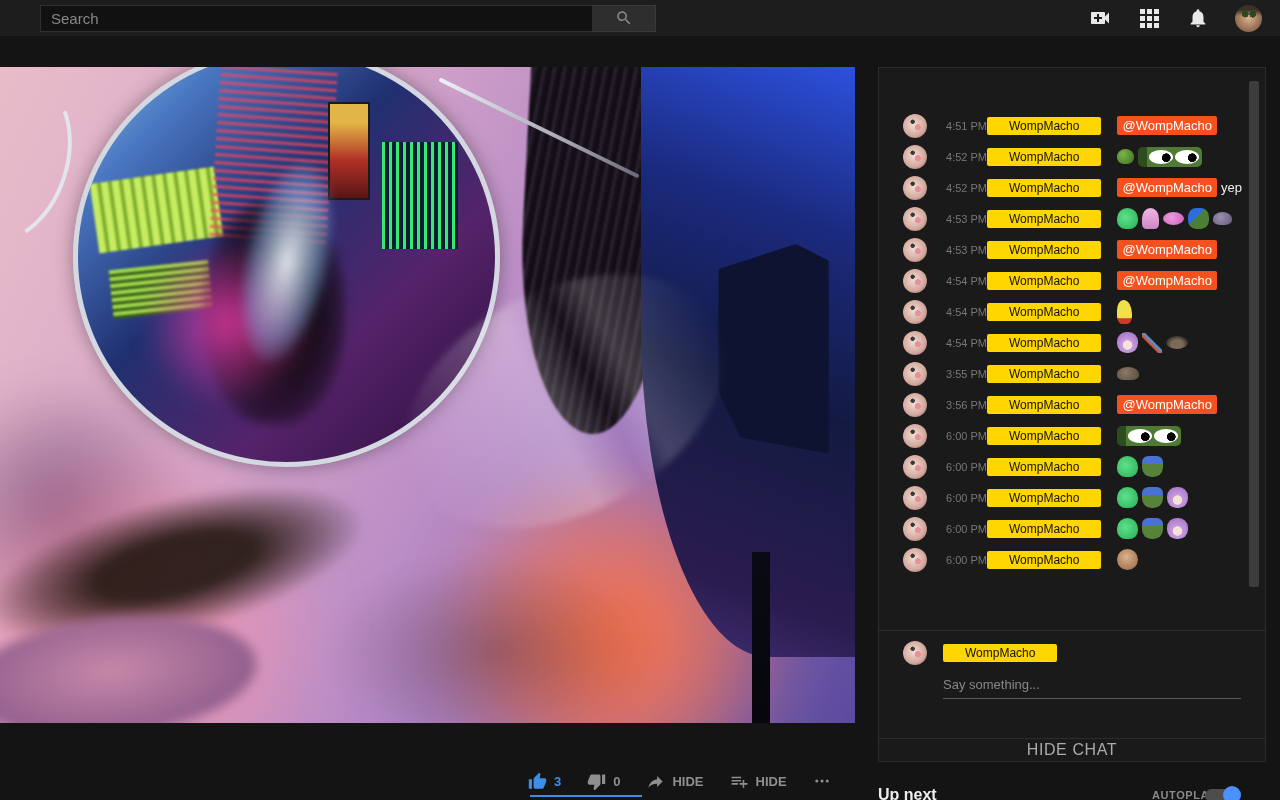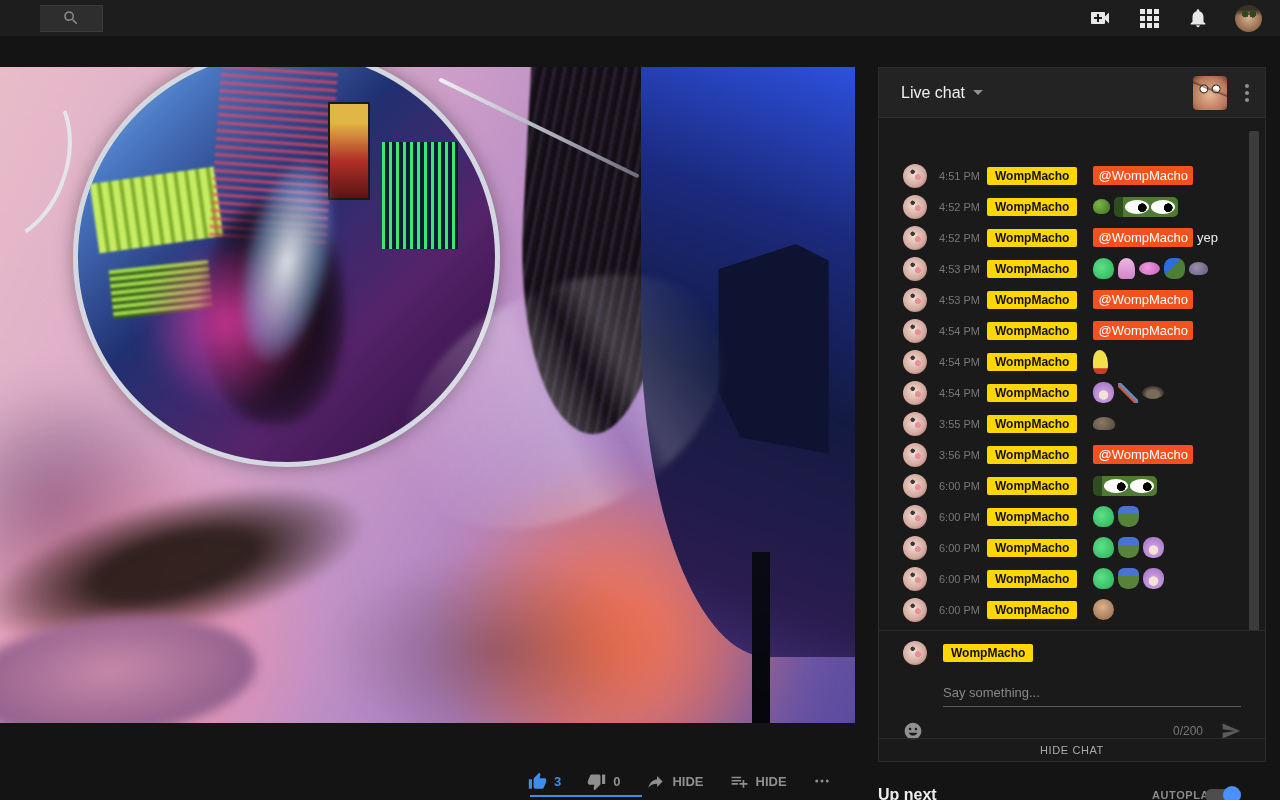--- a/index.html
+++ b/index.html
@@ -110,23 +110,23 @@
 
   .chat-body { position:relative; flex:1 1 auto; overflow:hidden; padding-top:42px; }
   .scroll-thumb { position:absolute; right:6px; top:13px; width:10px; height:506px;
     background:#3c3c3c; border-radius:2px; cursor:pointer; }
   .msg { display:flex; align-items:center; height:31px; padding-left:24px; }
   .msg-avatar { width:24px; height:24px; border-radius:50%; flex:0 0 auto;
     background:
       radial-gradient(circle at 40% 32%, rgba(20,20,20,.8) 9%, transparent 11%),
       radial-gradient(circle at 62% 55%, #e8909a 14%, transparent 16%),
       radial-gradient(circle at 45% 45%, #f0ded2, #d3a89e 60%, #8a5a56 95%); }
-  .msg-time { color:#777; font-size:11px; width:48px; flex:0 0 auto; margin-left:12px; }
-  .badge { background:#ffd600; color:#111; font-size:12px; font-weight:bold;
-    padding:2px 8px; border-radius:2px; margin-right:8px; flex:0 0 auto; }
+  .msg-time { color:#777; font-size:11px; width:48px; flex:0 0 auto; margin-left:12px;text-align:right; }
+  .badge { background:#ffd600; color:#111; font-size:12px; font-weight:normal;
+    padding:2px 22px; border-radius:2px; margin-right:8px; flex:0 0 auto; }
   .msg-content { display:flex; align-items:center; gap:4px; color:#eee; font-size:13px;padding-left:8px; }
   .mention { background:#f4511e; color:#fff; font-size:13px; padding:2px 5px; border-radius:2px; }
   .plain { color:#eee; }
 
   
   .em { display:inline-block; width:21px; height:21px; border-radius:6px; }
   .em-pepe-sad { width:17px; height:15px; border-radius:55% 55% 45% 45%;
     background:radial-gradient(circle at 35% 35%, #7ab648, #3f6d24); }
   .em-pepe-eyes-wide { width:64px; height:20px; border-radius:5px; position:relative;
     background:linear-gradient(90deg,#2e4d1f 0 14%, #4f7a33 14%); }
@@ -155,47 +155,48 @@
   .em-rat { width:22px; height:13px; border-radius:60% 60% 40% 40%;
     background:radial-gradient(circle at 40% 40%, #8a7a66, #554a3c); }
   .em-wizard-pepe { border-radius:30% 30% 45% 45%;
     background:linear-gradient(180deg,#4a72d4 36%,#56823a 37%); }
   .em-laugh-face { border-radius:50%;
     background:radial-gradient(circle at 45% 38%, #dcb18e, #946440); }
 
   
   .chat-input { flex:0 0 auto; border-top:1px solid #2c2c2c; padding:10px 24px 0 24px; height:108px; }
   .ci-row1 { display:flex; align-items:center; gap:16px; }
-  .ci-field { margin-left:40px; margin-top:18px; }
+  .ci-field { margin-left:40px; margin-top:10px; }
   .ci-field input { width:100%; background:transparent; border:none; border-bottom:1px solid #5a5a5a;
     color:#ddd; font-size:13px; padding:2px 0 6px 0; outline:none; }
   .ci-field input::placeholder { color:#888; }
   .ci-row3 { display:flex; align-items:center; margin-top:14px; }
   .emoji-btn { color:#909090; cursor:pointer; display:flex; }
   .ci-right { margin-left:auto; display:flex; align-items:center; gap:18px; }
   .counter { color:#777; font-size:12px; }
   .send-btn { color:#5a5a5a; cursor:pointer; display:flex; }
   .hide-chat { flex:0 0 auto; height:23px; border-top:1px solid #2c2c2c; display:flex;
-    align-items:center; justify-content:center; color:#aaa; font-size:11px;
+    align-items:center; justify-content:center; color:#aaa; font-size:16px;
     letter-spacing:.6px; cursor:pointer; }
 
   
   .up-next { position:absolute; left:878px; top:786px; color:#ededed; font-size:16px; font-weight:bold; }
   .autoplay { position:absolute; left:1152px; top:789px; color:#8a8a8a; font-size:11px;
     font-weight:bold; letter-spacing:.6px; }
   .toggle { position:absolute; left:1205px; top:789px; width:34px; height:13px;
     border-radius:7px; background:#4d4d4d; cursor:pointer; }
   .toggle::after { content:""; position:absolute; right:-2px; top:-3px; width:18px; height:18px;
     border-radius:50%; background:#4a90fe; }
 </style>
 </head>
 <body>
 
 <div class="masthead">
   <div class="search-wrap">
+    <input class="search-input" placeholder="Search" style="">
     <div class="search-btn">
       <svg width="18" height="18" viewBox="0 0 24 24" fill="#8a8a8a">
           <path d="M15.5 14h-.79l-.28-.27C15.41 12.59 16 11.11 16 9.5 16 5.91 13.09 3 9.5 3S3 5.91 3 9.5 5.91 16 9.5 16c1.61 0 3.09-.59 4.23-1.57l.27.28v.79l5 4.99L20.49 19l-4.99-5zm-6 0C7.01 14 5 11.99 5 9.5S7.01 5 9.5 5 14 7.01 14 9.5 11.99 14 9.5 14z"></path>
         </svg>
     </div>
   </div>
   <div class="mast-icons">
     <div class="mi">
       <svg width="24" height="24" viewBox="0 0 24 24" fill="#e8e8e8">
           <path d="M17 10.5V7c0-.55-.45-1-1-1H4c-.55 0-1 .45-1 1v10c0 .55.45 1 1 1h12c.55 0 1-.45 1-1v-3.5l4 4v-11l-4 4zM14 13h-3v3H9v-3H6v-2h3V8h2v3h3v2z"></path>
@@ -282,34 +283,20 @@
     <svg width="18" height="18" viewBox="0 0 24 24" fill="#8f8f8f">
         <circle cx="5" cy="12" r="2"></circle>
         <circle cx="12" cy="12" r="2"></circle>
         <circle cx="19" cy="12" r="2"></circle>
       </svg>
   </div>
 </div>
 <div class="sentiment"></div>
 
 <div class="chat">
-  <div class="chat-header">
-    <div class="chat-title">
-      <span>Live chat</span>
-      <span class="caret"></span>
-    </div>
-    <div class="chat-header-right">
-      <div class="chat-header-avatar"></div>
-      <div class="kebab">
-          <i></i>
-          <i></i>
-          <i></i>
-        </div>
-    </div>
-  </div>
 
   <div class="chat-body">
     <div class="scroll-thumb"></div>
 
   <div class="msg">
     <div class="msg-avatar"></div>
     <span class="msg-time">4:51 PM</span>
     <span class="badge">WompMacho</span>
     <span class="msg-content">
           <span class="mention">@WompMacho</span>
@@ -457,35 +444,20 @@
 </div>
 
   <div class="chat-input">
     <div class="ci-row1">
       <div class="msg-avatar"></div>
       <span class="badge">WompMacho</span>
     </div>
     <div class="ci-field">
       <input placeholder="Say something..." style="">
     </div>
-    <div class="ci-row3">
-      <span class="emoji-btn">
-        <svg width="20" height="20" viewBox="0 0 24 24" fill="#909090">
-            <path d="M12 2C6.48 2 2 6.48 2 12s4.48 10 10 10 10-4.48 10-10S17.52 2 12 2zm3.5 6c.83 0 1.5.67 1.5 1.5S16.33 11 15.5 11 14 10.33 14 9.5 14.67 8 15.5 8zm-7 0c.83 0 1.5.67 1.5 1.5S9.33 11 8.5 11 7 10.33 7 9.5 7.67 8 8.5 8zm3.5 9.5c-2.33 0-4.31-1.46-5.11-3.5h10.22c-.8 2.04-2.78 3.5-5.11 3.5z"></path>
-          </svg>
-      </span>
-      <div class="ci-right">
-        <span class="counter">0/200</span>
-        <span class="send-btn">
-          <svg width="20" height="20" viewBox="0 0 24 24" fill="#5a5a5a">
-              <path d="M2.01 21L23 12 2.01 3 2 10l15 2-15 2z"></path>
-            </svg>
-        </span>
-      </div>
-    </div>
   </div>
 
   <div class="hide-chat">HIDE CHAT</div>
 </div>
 
 <div class="up-next">Up next</div>
 <div class="autoplay">AUTOPLAY</div>
 <div class="toggle"></div>
 
 </body></html>

